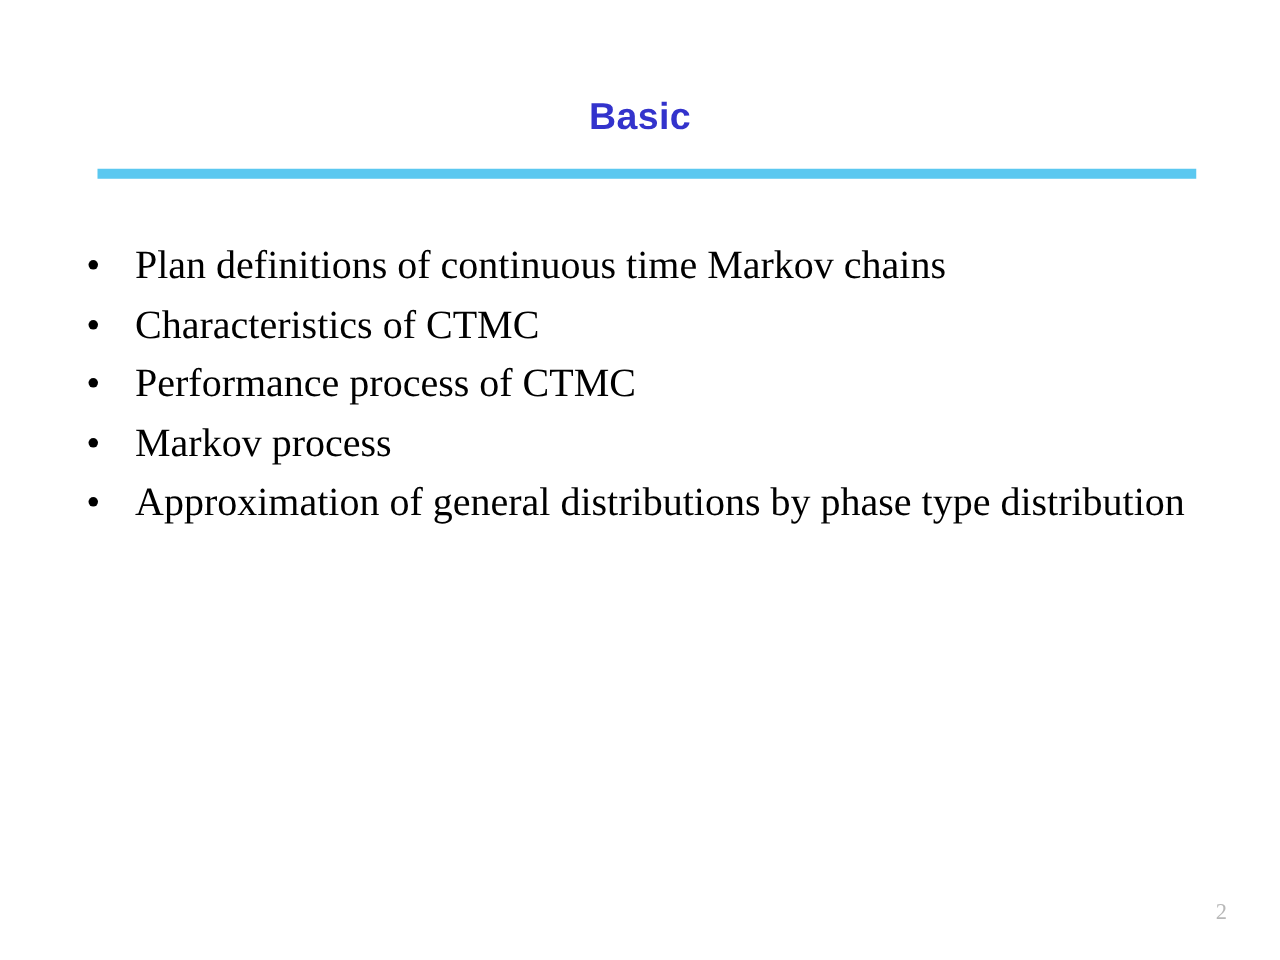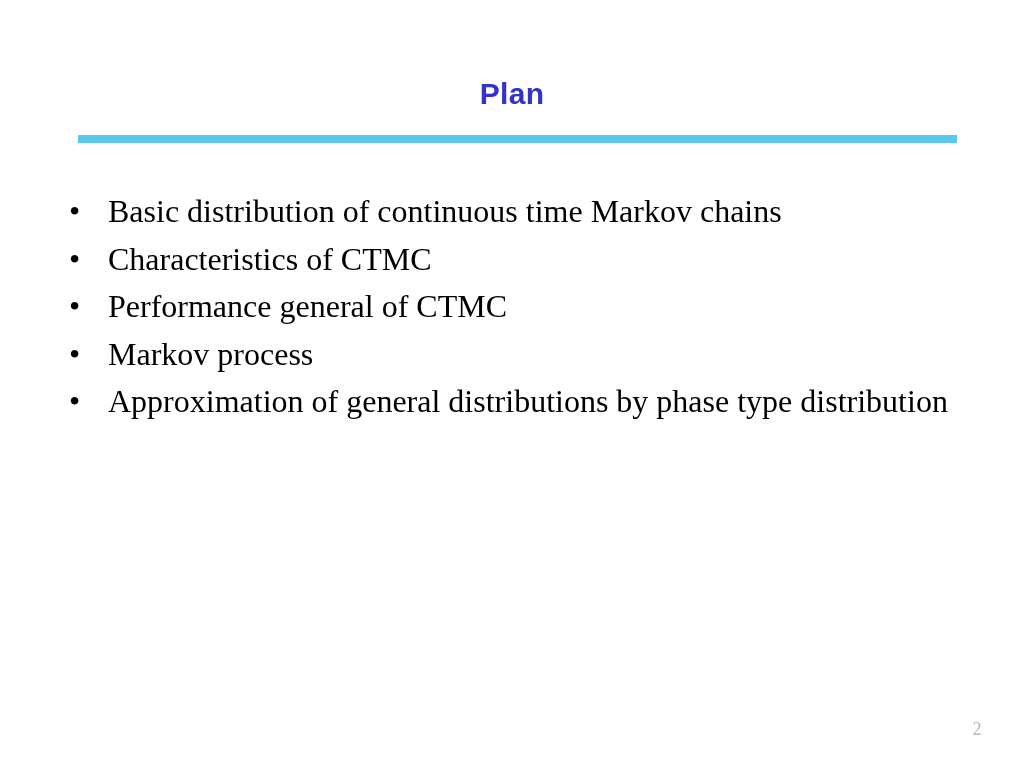--- a/index.html
+++ b/index.html
@@ -94,39 +94,39 @@
     font-size: 18px;
     line-height: 22px;
     color: #b8b8b8;
   }
 </style>
 </head>
 <body>
 
 <div class="slide">
 
-  <div class="title">Plan</div>
+  <div class="title">Basic</div>
 
   <div class="title-rule"></div>
 
   <ul class="bullet-list">
 
     <li class="bullet-item">
       <span class="bullet-marker">•</span>
-      <span class="bullet-text">Basic distribution of continuous time Markov chains</span>
+      <span class="bullet-text">Plan definitions of continuous time Markov chains</span>
     </li>
 
     <li class="bullet-item">
       <span class="bullet-marker">•</span>
       <span class="bullet-text">Characteristics of CTMC</span>
     </li>
 
     <li class="bullet-item">
       <span class="bullet-marker">•</span>
-      <span class="bullet-text">Performance general of CTMC</span>
+      <span class="bullet-text">Performance process of CTMC</span>
     </li>
 
     <li class="bullet-item">
       <span class="bullet-marker">•</span>
       <span class="bullet-text">Markov process</span>
     </li>
 
     <li class="bullet-item wrap">
       <span class="bullet-marker">•</span>
       <span class="bullet-text">Approximation of general distributions by phase type distribution</span>

